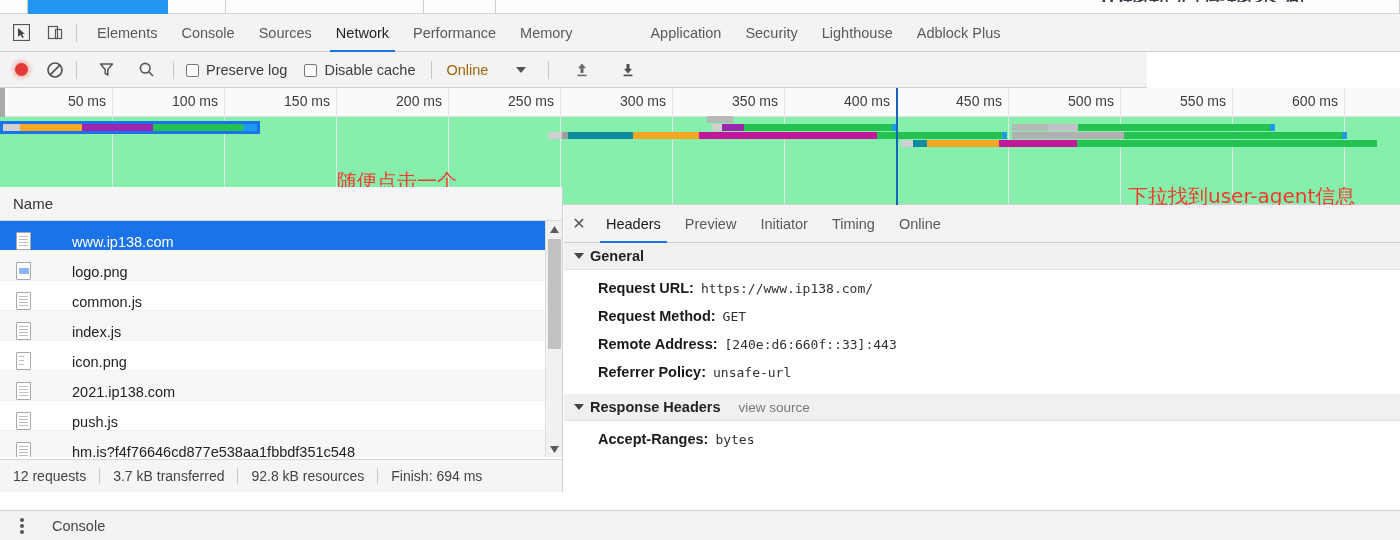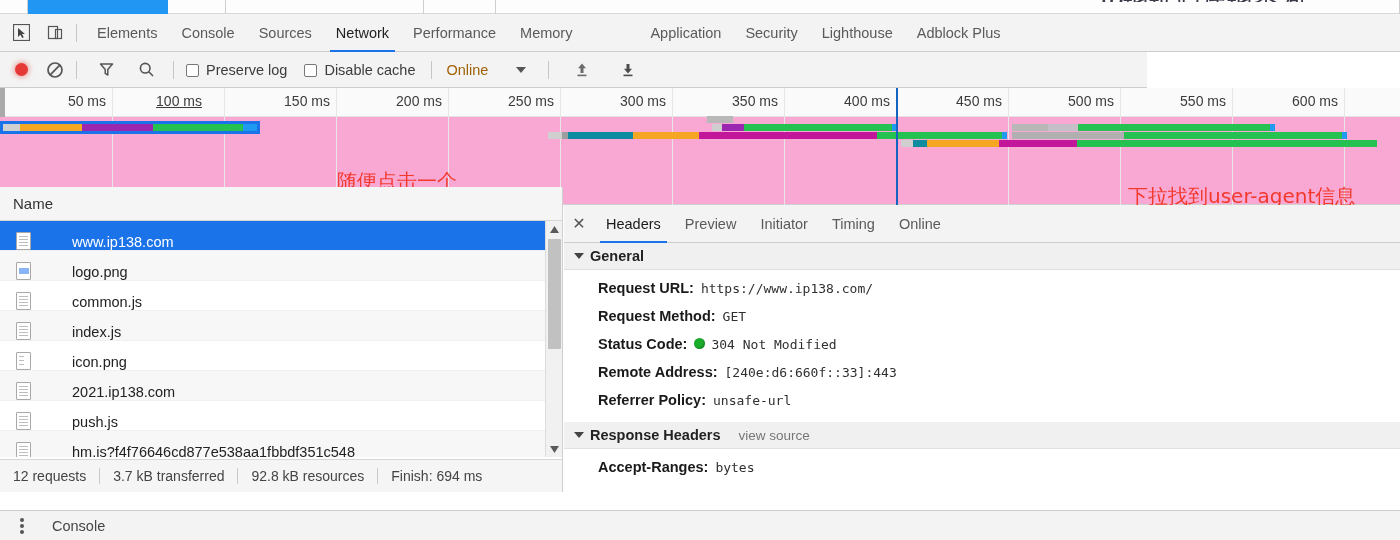--- a/index.html
+++ b/index.html
@@ -64,21 +64,21 @@
   .toolbar-label { font-size: 14.5px; color: #3c3c3c; white-space: nowrap; cursor: pointer; }
   .online-sel { font-size: 14.5px; color: #a16207; margin-left: 6px; cursor: pointer; }
   .caret-dn {
     width: 0; height: 0; border-left: 5px solid transparent; border-right: 5px solid transparent;
     border-top: 6px solid #555; margin-left: 28px; cursor: pointer;
   }
 
   
   .overview {
     position: absolute; left: 0; top: 88px; width: 1400px; height: 117px;
-    background: #f9a8d4; border-bottom: 1px solid #cfcfcf;
+    background: #86efac; border-bottom: 1px solid #cfcfcf;
   }
   .ruler { position: absolute; left: 0; top: 0; width: 1400px; height: 29px; background: #fafafa;
            border-bottom: 1px solid #e2e2e2; }
   .tick { position: absolute; top: 0; height: 117px; width: 1px; background: #e6e6e6; }
   .ticklabel {
     position: absolute; top: 5px; font-size: 14px; color: #3b3b3b;
     transform: translateX(-100%); padding-right: 6px; white-space: nowrap;
   }
   .grayedge { position: absolute; left: 0; top: 0; width: 5px; height: 29px; background: #a9a9a9; }
   .wf-row { position: absolute; height: 7px; }
@@ -290,21 +290,21 @@
     </div>
   </div>
 
   <div class="overview">
     <div class="ruler"></div>
     <div class="grayedge"></div>
     <div id="ticks-host">
         <div class="tick" style="left: 112px;"></div>
         <div class="ticklabel" style="left: 112px;">50 ms</div>
         <div class="tick" style="left: 224px;"></div>
-        <div class="ticklabel" style="left: 208px; text-decoration: underline;">100 ms</div>
+        <div class="ticklabel" style="left: 224px;">100 ms</div>
         <div class="tick" style="left: 336px;"></div>
         <div class="ticklabel" style="left: 336px;">150 ms</div>
         <div class="tick" style="left: 448px;"></div>
         <div class="ticklabel" style="left: 448px;">200 ms</div>
         <div class="tick" style="left: 560px;"></div>
         <div class="ticklabel" style="left: 560px;">250 ms</div>
         <div class="tick" style="left: 672px;"></div>
         <div class="ticklabel" style="left: 672px;">300 ms</div>
         <div class="tick" style="left: 784px;"></div>
         <div class="ticklabel" style="left: 784px;">350 ms</div>
@@ -468,25 +468,20 @@
     <div id="general-host" style="padding-top:4px;">
         <div class="hdrrow">
           <span class="hkey">Request URL:</span>
           <span class="hval">https://www.ip138.com/</span>
         </div>
         <div class="hdrrow">
           <span class="hkey">Request Method:</span>
           <span class="hval">GET</span>
         </div>
         <div class="hdrrow">
-          <span class="hkey">Status Code:</span>
-          <span class="greendot" style="background: rgb(26, 173, 43);"></span>
-          <span class="hval">304 Not Modified</span>
-        </div>
-        <div class="hdrrow">
           <span class="hkey">Remote Address:</span>
           <span class="hval">[240e:d6:660f::33]:443</span>
         </div>
         <div class="hdrrow">
           <span class="hkey">Referrer Policy:</span>
           <span class="hval">unsafe-url</span>
         </div>
       </div>
 
     <div class="sechdr" style="margin-top:8px;">

